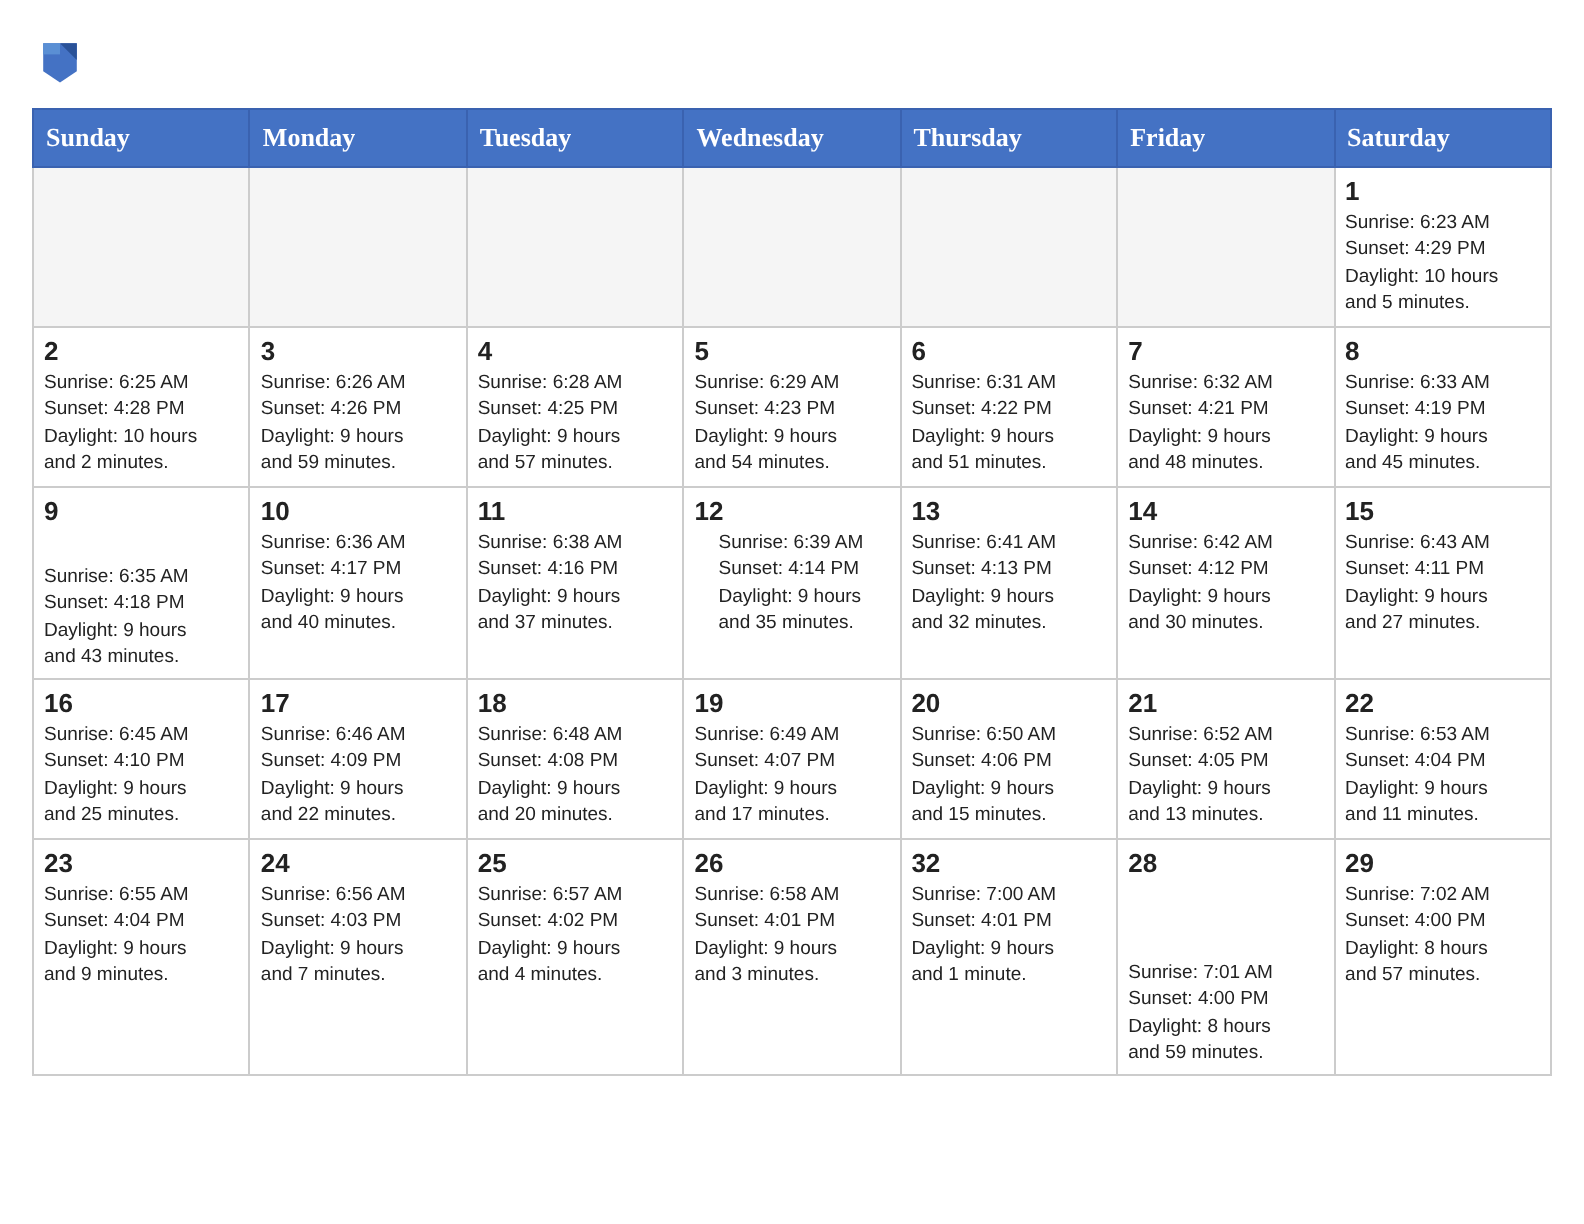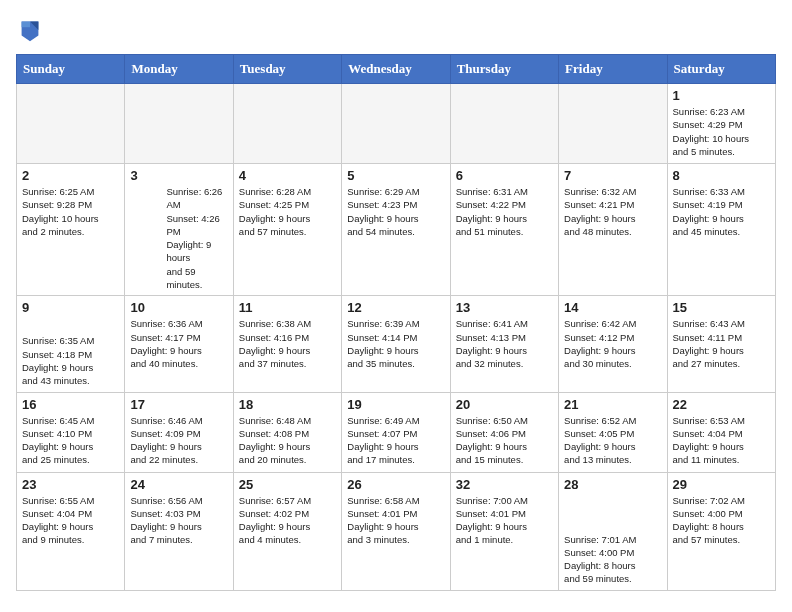--- a/index.html
+++ b/index.html
@@ -134,27 +134,27 @@
           <div class="day-info" style="white-space: pre-line;">Sunrise: 6:23 AM
 Sunset: 4:29 PM
 Daylight: 10 hours
 and 5 minutes.</div>
         </td>
       </tr>
       <tr>
         <td>
           <span class="day-number">2</span>
           <div class="day-info" style="white-space: pre-line;">Sunrise: 6:25 AM
-Sunset: 9:28 PM
+Sunset: 4:28 PM
 Daylight: 10 hours
 and 2 minutes.</div>
         </td>
         <td>
           <span class="day-number">3</span>
-          <div class="day-info" style="white-space: pre-line; margin-left: 36px;">Sunrise: 6:26 AM
+          <div class="day-info" style="white-space: pre-line;">Sunrise: 6:26 AM
 Sunset: 4:26 PM
 Daylight: 9 hours
 and 59 minutes.</div>
         </td>
         <td>
           <span class="day-number">4</span>
           <div class="day-info" style="white-space: pre-line;">Sunrise: 6:28 AM
 Sunset: 4:25 PM
 Daylight: 9 hours
 and 57 minutes.</div>
@@ -205,21 +205,21 @@
         </td>
         <td>
           <span class="day-number">11</span>
           <div class="day-info" style="white-space: pre-line;">Sunrise: 6:38 AM
 Sunset: 4:16 PM
 Daylight: 9 hours
 and 37 minutes.</div>
         </td>
         <td>
           <span class="day-number">12</span>
-          <div class="day-info" style="white-space: pre-line;">Sunrise: 6:39 AM
+          <div class="day-info" style="white-space: pre-line; margin-left: 12px;">Sunrise: 6:39 AM
 Sunset: 4:14 PM
 Daylight: 9 hours
 and 35 minutes.</div>
         </td>
         <td>
           <span class="day-number">13</span>
           <div class="day-info" style="white-space: pre-line;">Sunrise: 6:41 AM
 Sunset: 4:13 PM
 Daylight: 9 hours
 and 32 minutes.</div>

